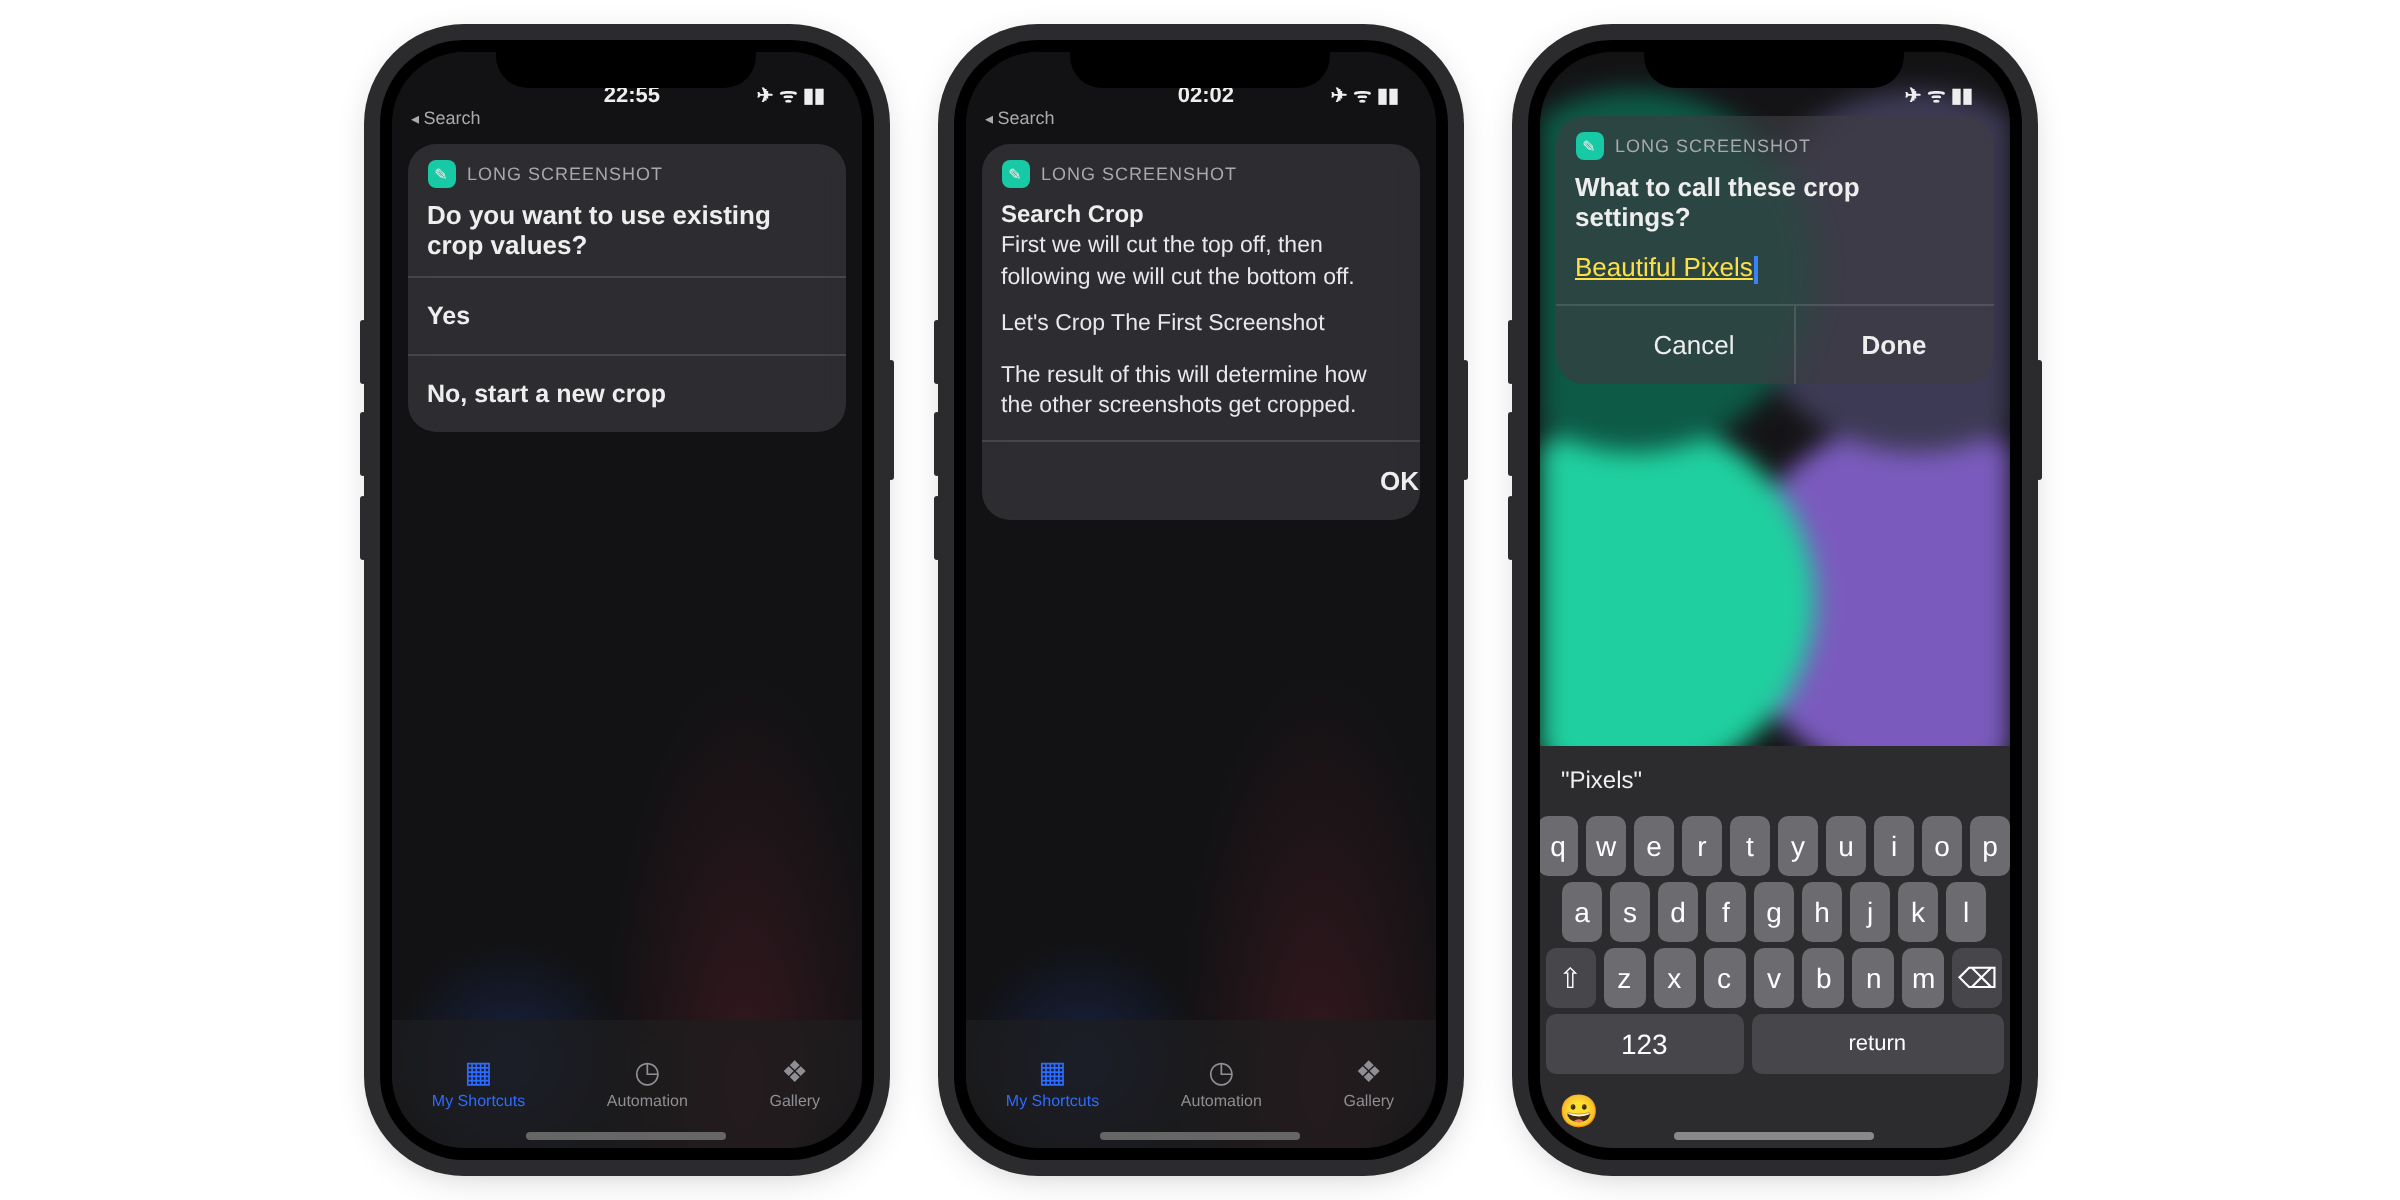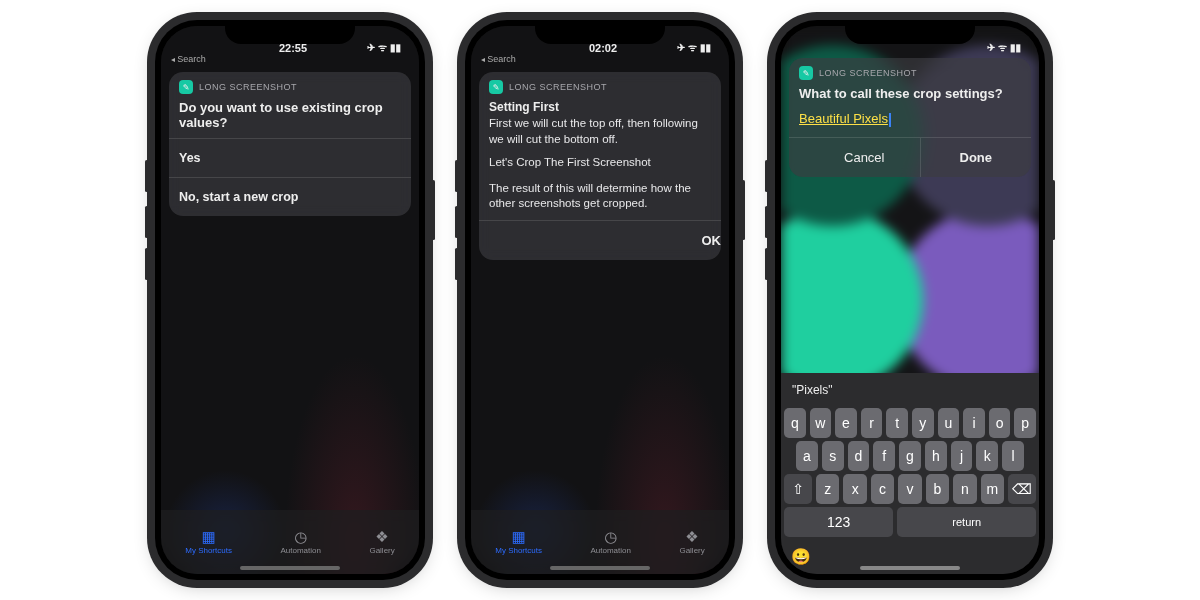--- a/index.html
+++ b/index.html
@@ -1,17 +1,17 @@
 <!DOCTYPE html>
 <html><head>
 <meta charset="utf-8">
 <style>
   html,body{margin:0;padding:0;background:#fff;font-family:-apple-system,BlinkMacSystemFont,"Helvetica Neue",Arial,sans-serif;}
   .stage{width:1200px;height:600px;display:flex;justify-content:center;align-items:center;gap:40px;}
-  .phone{width:270px;height:560px;background:#000;border-radius:42px;position:relative;box-shadow:0 0 0 8px #2b2b2d,0 4px 20px rgba(0,0,0,.3);}
+  .phone{width:247px;height:560px;background:#000;border-radius:42px;position:relative;box-shadow:0 0 0 8px #2b2b2d,0 4px 20px rgba(0,0,0,.3);}
   .phone::before{content:"";position:absolute;top:0;left:50%;transform:translateX(-50%);width:130px;height:24px;background:#000;border-bottom-left-radius:16px;border-bottom-right-radius:16px;z-index:50;}
   .phone::after{content:"";position:absolute;left:-10px;top:140px;width:3px;height:32px;background:#2b2b2d;border-radius:2px;box-shadow:0 46px 0 #2b2b2d,0 88px 0 #2b2b2d;}
   .screen{position:absolute;inset:6px;border-radius:36px;overflow:hidden;background:#111;color:#eee;}
   .status{display:flex;justify-content:space-between;align-items:flex-end;padding:4px 18px 0;height:24px;font-size:11px;font-weight:600;}
   .status .time{flex:1;text-align:center;margin-right:-40px;}
   .status .icons{display:flex;gap:4px;align-items:center;font-size:10px;}
   .breadcrumb{font-size:9px;color:#aaa;padding:0 10px 4px;}
   .breadcrumb::before{content:"◂ ";font-size:8px;}
   .card{margin:4px 8px;background:rgba(60,60,65,.65);backdrop-filter:blur(6px);border-radius:14px;overflow:hidden;font-size:12px;position:relative;z-index:2;}
   .card-head{display:flex;align-items:center;gap:6px;padding:8px 10px 4px;}
@@ -109,21 +109,21 @@
         <span class="time">02:02</span>
         <span class="icons">✈ ᯤ ▮▮</span>
       </div>
       <div class="breadcrumb" style="position:relative;z-index:3">Search</div>
 
       <div class="card">
         <div class="card-head">
           <span class="app-icon">✎</span>
           <span class="app-name">LONG SCREENSHOT</span>
         </div>
-        <div class="card-sub">Setting First</div>
+        <div class="card-sub">Search Crop</div>
         <div class="card-text">First we will cut the top off, then following we will cut the bottom off.</div>
         <div class="card-text" style="padding-top:0">Let's Crop The First Screenshot</div>
         <div class="card-text">The result of this will determine how the other screenshots get cropped.</div>
         <div class="ok">OK</div>
       </div>
 
       <div class="tabbar">
         <div class="tab active">
           <span class="ticon">▦</span>
           <span>My Shortcuts</span>

